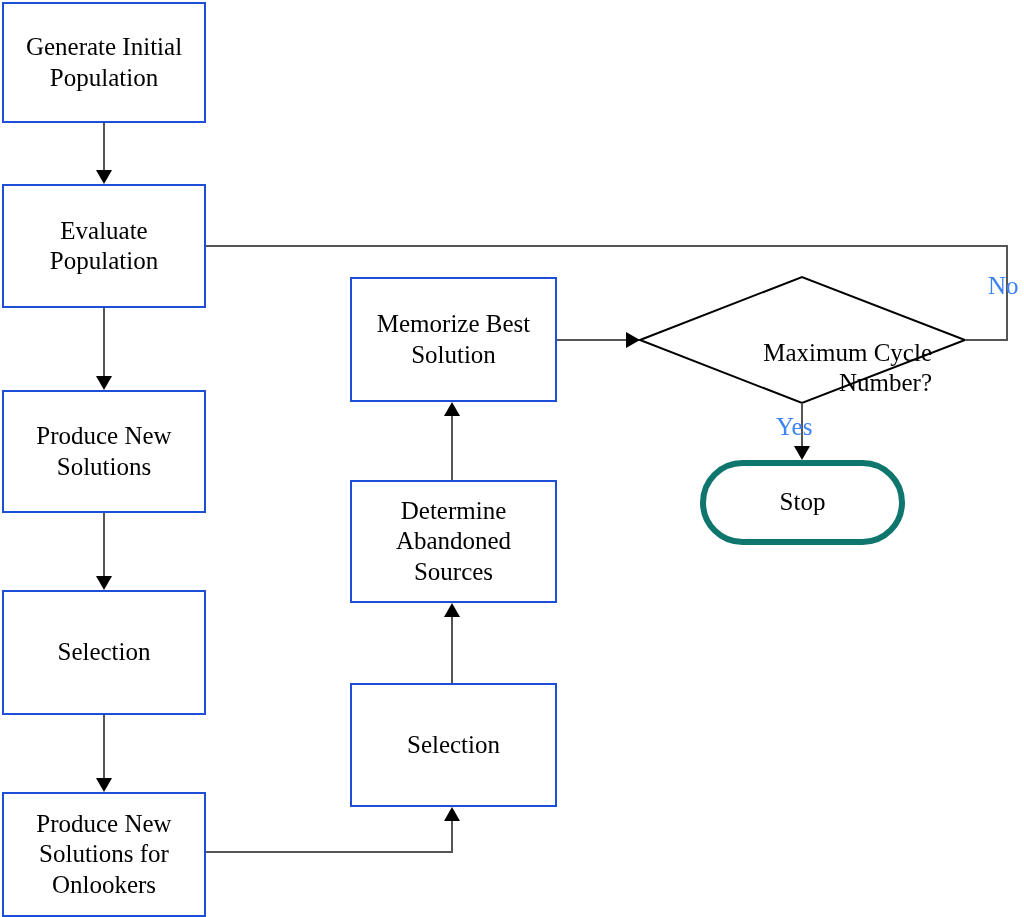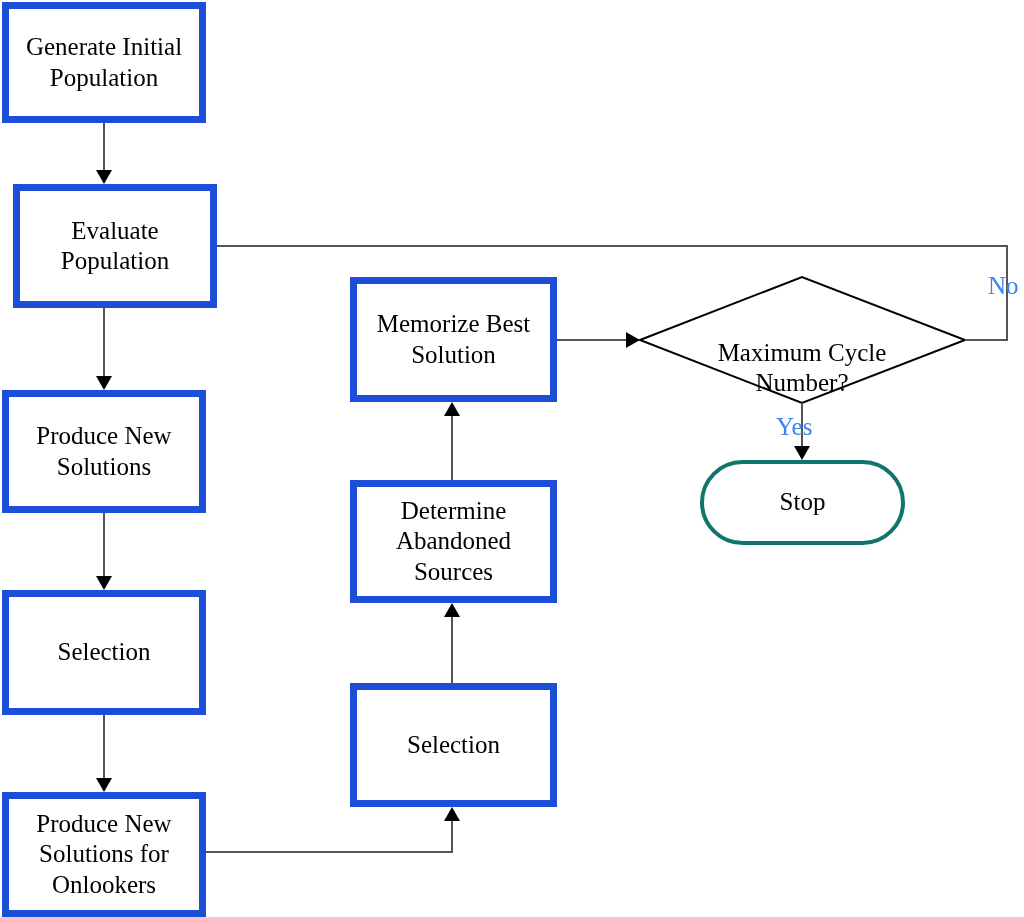--- a/index.html
+++ b/index.html
@@ -32,24 +32,24 @@
     align-items: center;
     justify-content: center;
     text-align: center;
     background: #ffffff;
     color: #000000;
     font-size: 25px;
     line-height: 1.22;
     z-index: 2;
   }
   .node.process {
-    border: 7px solid #1d4ed8;
+    border: 2px solid #1d4ed8;
   }
   .node.terminator {
-    border: 4px solid #0f766e;
+    border: 6px solid #0f766e;
     border-radius: 48px;
   }
   .node-label {
     padding: 0 6px;
     white-space: pre-line;
   }
   .edge-label {
     position: absolute;
     font-size: 25px;
     color: #3b82f6;
@@ -150,21 +150,21 @@
       <line x1="802" y1="403" x2="802" y2="446" stroke="#555555" stroke-width="2"></line>
       <path d="M794,446 L810,446 L802,460 Z" fill="#000000"></path>
     </g>
   </svg>
 
   <div class="node process" style="left:2px; top:2px; width:204px; height:121px;">
     <span class="node-label">Generate Initial
 Population</span>
   </div>
 
-  <div class="node process" style="left:13px; top:184px; width:204px; height:124px;">
+  <div class="node process" style="left:2px; top:184px; width:204px; height:124px;">
     <span class="node-label">Evaluate
 Population</span>
   </div>
 
   <div class="node process" style="left:2px; top:390px; width:204px; height:123px;">
     <span class="node-label">Produce New
 Solutions</span>
   </div>
 
   <div class="node process" style="left:2px; top:590px; width:204px; height:125px;">
@@ -185,21 +185,21 @@
 
   <div class="node process" style="left:350px; top:277px; width:207px; height:125px;">
     <span class="node-label">Memorize Best
 Solution</span>
   </div>
 
   <div class="node process" style="left:350px; top:683px; width:207px; height:124px;">
     <span class="node-label">Selection</span>
   </div>
 
-  <div class="decision-label" style="left:672px; top:307px; width:260px;">
+  <div class="decision-label" style="left:672px; top:307px; width:260px;text-align:right;">
     <span>Maximum Cycle
 Number?</span>
   </div>
 
   <div class="node terminator" style="left:700px; top:460px; width:205px; height:85px;">
     <span class="node-label">Stop</span>
   </div>
 
   <div class="edge-label" style="left:988px; top:272px;">No</div>
 

